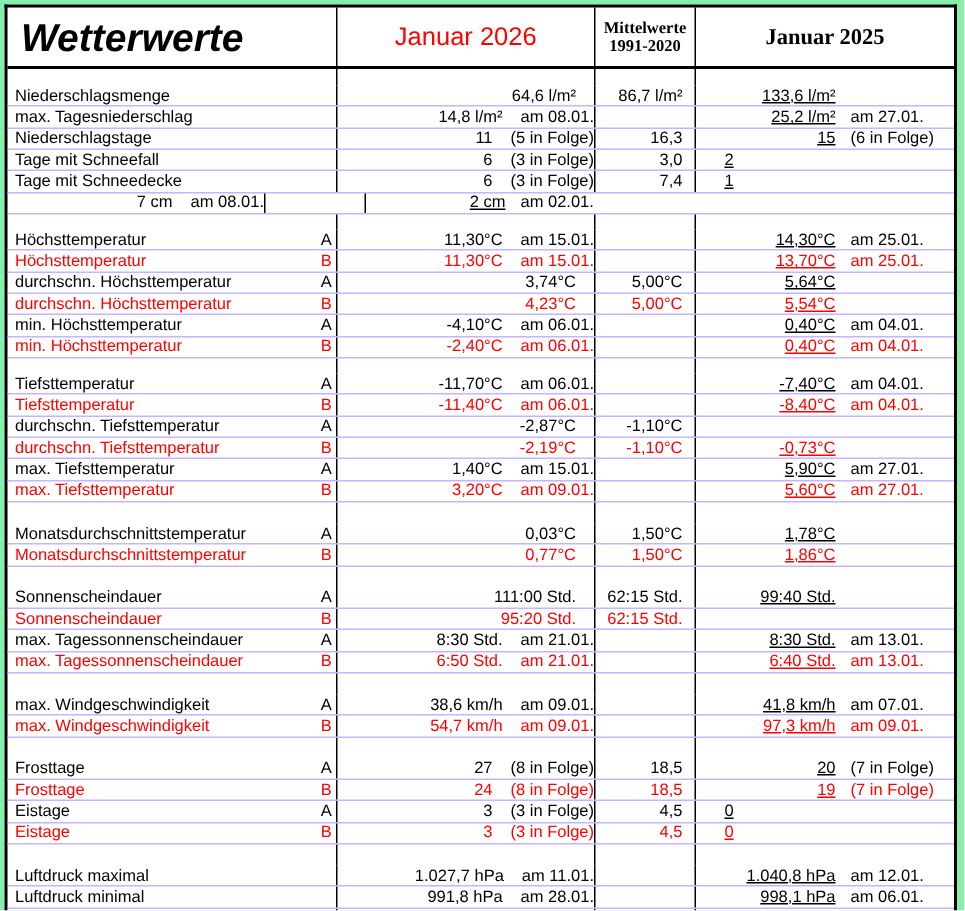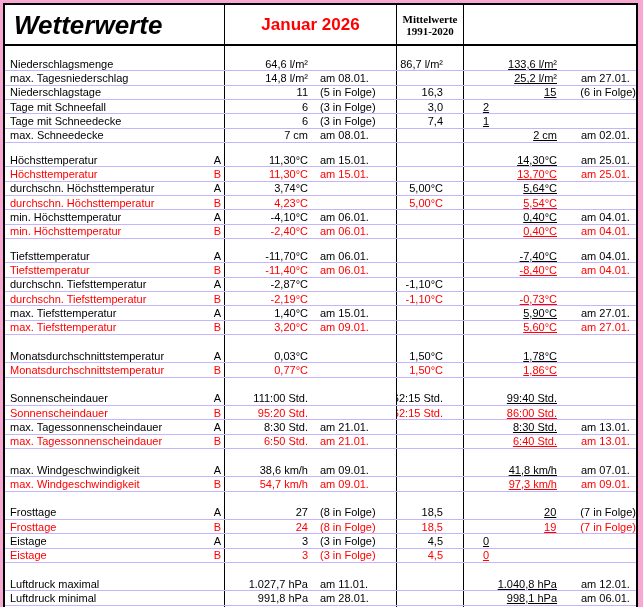--- a/index.html
+++ b/index.html
@@ -1,47 +1,47 @@
 <!DOCTYPE html>
 <html><head>
 <meta charset="utf-8">
 <style>
   html,body{margin:0;padding:0;background:#fff;}
   .screen{
-    width:643px;height:607px;position:relative;overflow:hidden;background:#f9a8d4;
+    width:643px;height:607px;position:relative;overflow:hidden;background:#86efac;
     font-family:"Liberation Sans",sans-serif;color:#000;
   }
   .tbl{
     position:absolute;left:3px;top:3px;width:631px;
     border-left:2px solid #000;border-top:2px solid #000;border-right:2px solid #000;
     background:#fff;
   }
   .row{display:flex;}
   .row.data{height:13.33px;border-bottom:1px solid #c4b5fd;}
   .row.gap{border-bottom:none;}
   .cell{box-sizing:border-box;border-right:1px solid #000;display:flex;align-items:center;overflow:hidden;}
   .c1{width:220px;padding-left:5px;}
-  .c2{width:172px;}
-  .c3{width:67px;justify-content:flex-end;padding-right:20px;}
+  .c2{width:172px;justify-content:flex-end;}
+  .c3{width:67px;justify-content:flex-end;padding-right:8px;}
   .c4{width:172px;border-right:none;}
   .row,.cell{font-size:11px;line-height:12px;white-space:nowrap;}
   .lbl{flex:1;}
   .ab{width:13px;text-align:center;}
   .val{display:inline-block;width:83px;text-align:right;}
   .val4{display:inline-block;width:93px;text-align:right;text-decoration:underline;}
   .val4.lone{width:44px;text-align:center;}
   .ext{margin-left:12px;}
-  .c4 .ext{margin-left:24px;}
+  .c4 .ext{margin-left:10px;}
   .row.red{color:#ff0000;}
   
   .hrow{display:flex;height:39px;border-bottom:2px solid #000;}
   .hrow .cell{align-items:center;}
   .title{font-style:italic;font-weight:bold;font-size:26px;letter-spacing:0px;padding-left:4px;}
   .hc2{justify-content:center;}
-  .h2026{color:#ff0000;font-weight:bold;font-size:17px;}
+  .h2026{color:#ff0000;font-weight:normal;font-size:17px;}
   .hc3{justify-content:center;padding-right:0;}
   .hmittel{font-family:"Liberation Serif",serif;font-weight:bold;font-size:11px;line-height:12px;text-align:center;}
   .hc4{justify-content:center;}
   .h2025{font-family:"Liberation Serif",serif;font-weight:bold;font-size:15px;}
 </style>
 </head>
 <body>
 
 <div class="screen">
   <div class="tbl">
@@ -51,20 +51,23 @@
       </div>
       <div class="cell c2 hc2">
         <span class="h2026">Januar 2026</span>
       </div>
       <div class="cell c3 hc3">
         <span class="hmittel">
           <span>Mittelwerte</span><br>
           <span>1991-2020</span>
         </span>
       </div>
+      <div class="cell c4 hc4">
+        <span class="h2025">Januar 2025</span>
+      </div>
     </div>
     <div id="rows">
         <div class="row gap" style="height: 11px;">
           <div class="cell c1"></div>
           <div class="cell c2"></div>
           <div class="cell c3"></div>
           <div class="cell c4"></div>
         </div>
         <div class="row data">
           <div class="cell c1">
@@ -145,24 +148,20 @@
           </div>
           <div class="cell c3">
             <span class="mid">7,4</span>
           </div>
           <div class="cell c4">
             <span class="val4 lone">1</span>
             <span class="ext"></span>
           </div>
         </div>
         <div class="row data">
-          <div class="cell c1">
-            <span class="lbl">max. Schneedecke</span>
-            <span class="ab"></span>
-          </div>
           <div class="cell c2">
             <span class="val">7 cm</span>
             <span class="ext">am 08.01.</span>
           </div>
           <div class="cell c3">
             <span class="mid"></span>
           </div>
           <div class="cell c4">
             <span class="val4">2 cm</span>
             <span class="ext">am 02.01.</span>
@@ -447,24 +446,20 @@
           <div class="cell c1">
             <span class="lbl">Sonnenscheindauer</span>
             <span class="ab">B</span>
           </div>
           <div class="cell c2">
             <span class="val">95:20 Std.</span>
             <span class="ext"></span>
           </div>
           <div class="cell c3">
             <span class="mid">62:15 Std.</span>
-          </div>
-          <div class="cell c4">
-            <span class="val4">86:00 Std.</span>
-            <span class="ext"></span>
           </div>
         </div>
         <div class="row data">
           <div class="cell c1">
             <span class="lbl">max. Tagessonnenscheindauer</span>
             <span class="ab">A</span>
           </div>
           <div class="cell c2">
             <span class="val">8:30 Std.</span>
             <span class="ext">am 21.01.</span>

